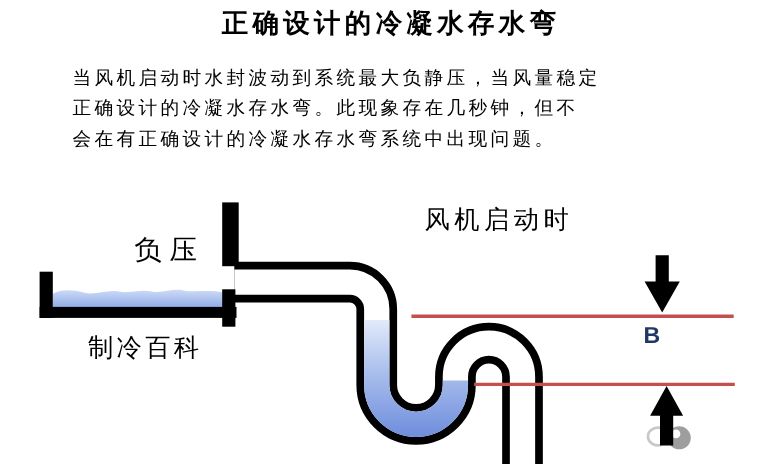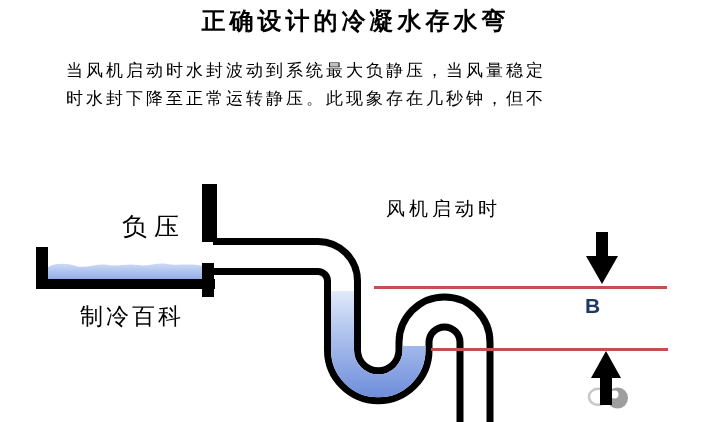--- a/index.html
+++ b/index.html
@@ -10,21 +10,21 @@
   .stage svg{position:absolute;left:0;top:0;}
   .page-title{
     position:absolute;top:5px;left:0;right:0;text-align:center;
     font-size:24px;letter-spacing:4px;font-weight:600;white-space:nowrap;
   }
   .paragraph{position:absolute;left:66px;top:57px;font-size:17px;line-height:28px;letter-spacing:3px;}
   .paragraph .pline{white-space:nowrap;}
   .lbl{position:absolute;white-space:nowrap;}
   .lbl-negative-pressure{left:84px;top:210px;font-size:25px;letter-spacing:7px;margin-left:38px;}
   .lbl-condensate-pan{left:80px;top:301px;font-size:23px;letter-spacing:3px;}
-  .lbl-fan-startup{left:386px;top:196px;font-size:19px;letter-spacing:4px;}
+  .lbl-fan-startup{left:386px;top:184px;font-size:23px;letter-spacing:4px;}
   .lbl-b{
     left:585px;top:294px;font-size:21px;font-weight:bold;
     font-family:"Liberation Sans", sans-serif;color:var(--label-navy,#1f3864);
   }
   .watermark-text{
     left:631px;top:386px;font-size:17px;letter-spacing:1px;
     color:var(--watermark-gray,#b5b5b5);font-family:"Liberation Sans", sans-serif;
   }
   
   .tube-outer{fill:none;stroke:var(--pipe-black,#000);stroke-width:37;stroke-linejoin:round;}
@@ -86,21 +86,22 @@
     </g>
 
     <polygon class="arrow" points="596,232 608,232 608,256 618,256 602,284 586,256 596,256"></polygon>
     <polygon class="arrow" points="606,351 621,378 612,378 612,405 600,405 600,378 591,378"></polygon>
   </svg>
 
   <div class="page-title">正确设计的冷凝水存水弯</div>
 
   <div class="paragraph">
     <div class="pline">当风机启动时水封波动到系统最大负静压，当风量稳定</div>
-    <div class="pline">时水封下降至正常运转静压。此现象存在几秒钟，但不</div>
+    <div class="pline">正确设计的冷凝水存水弯。此现象存在几秒钟，但不</div>
+    <div class="pline">会在有正确设计的冷凝水存水弯系统中出现问题。</div>
   </div>
 
   <div class="lbl lbl-negative-pressure">负压</div>
   <div class="lbl lbl-condensate-pan">制冷百科</div>
   <div class="lbl lbl-fan-startup">风机启动时</div>
   <div class="lbl lbl-b">B</div>
 
 </div>
 
 </body></html>

